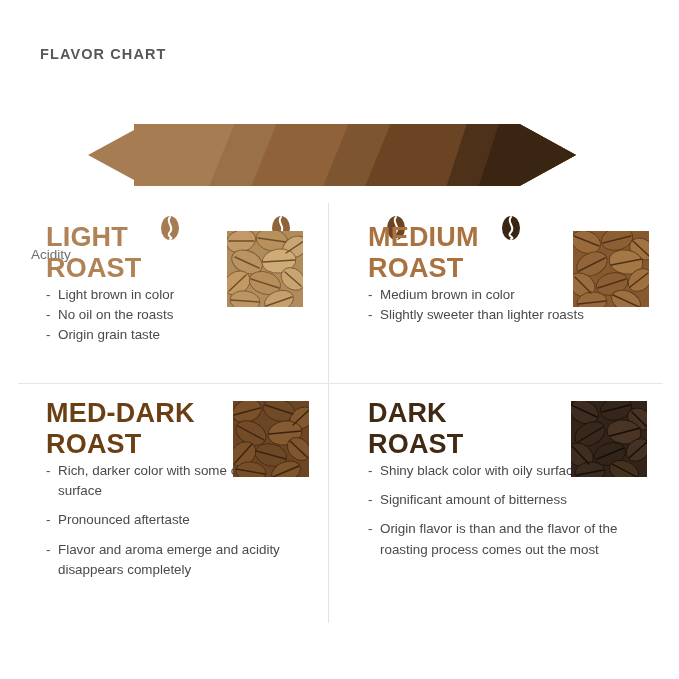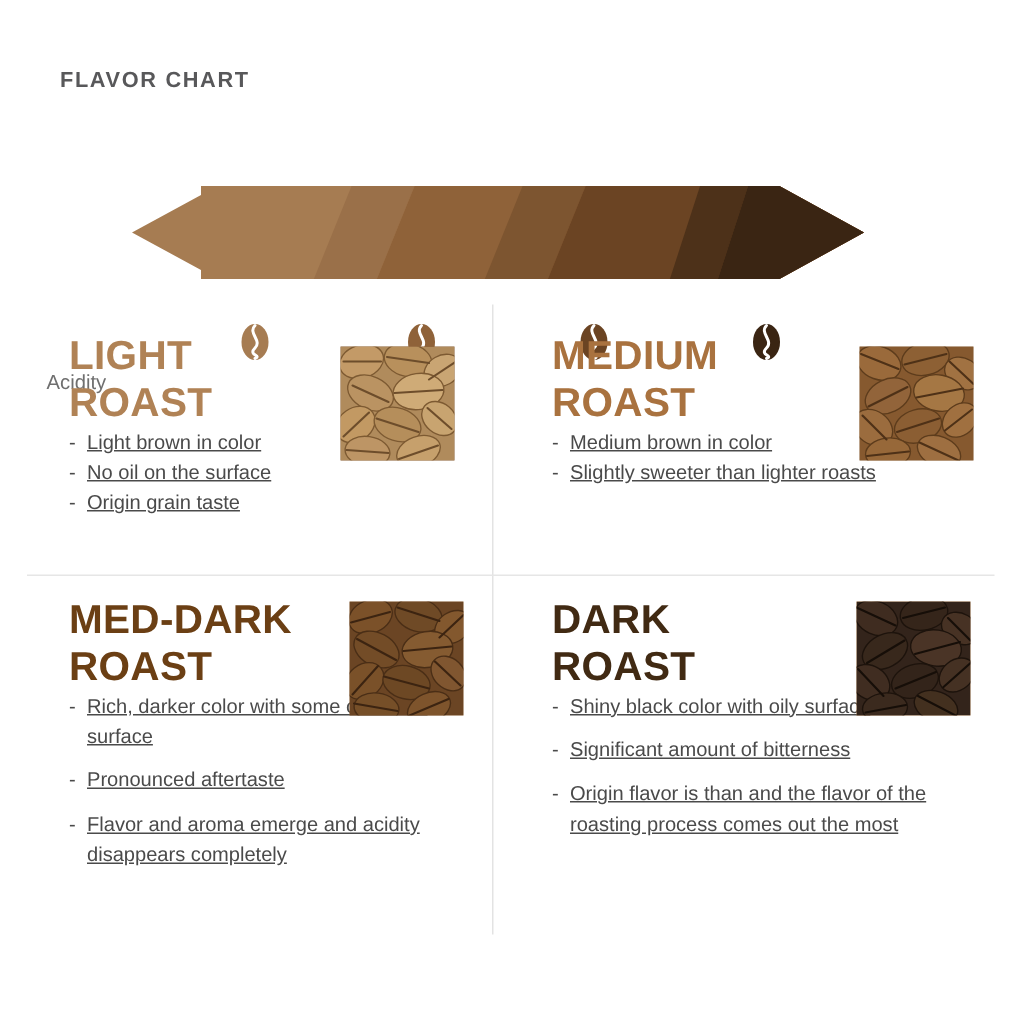--- a/index.html
+++ b/index.html
@@ -131,21 +131,20 @@
     list-style: none;
     margin: 0;
     padding: 0;
     color: #4a4a4a;
     font-size: 13.4px;
   }
   .roast-bullets li {
     position: relative;
     padding-left: 12px;
     line-height: 1.52;
-    text-decoration: underline;
   }
   .roast-bullets li::before {
     content: "-";
     position: absolute;
     left: 0;
     top: 0;
   }
   .tight .roast-bullets li { margin-bottom: 0px; }
   .loose .roast-bullets li { margin-bottom: 9px; }
 
@@ -217,21 +216,21 @@
   </div>
 
   <div id="divider-vertical"></div>
   <div id="divider-horizontal"></div>
 
   <div class="quadrant tight" id="quadrant-light">
     <div class="roast-heading">LIGHT
 ROAST</div>
     <ul class="roast-bullets">
       <li>Light brown in color</li>
-      <li>No oil on the surface</li>
+      <li>No oil on the roasts</li>
       <li>Origin grain taste</li>
     </ul>
   </div>
 
   <div class="quadrant tight" id="quadrant-medium">
     <div class="roast-heading">MEDIUM
 ROAST</div>
     <ul class="roast-bullets">
       <li>Medium brown in color</li>
       <li>Slightly sweeter than lighter roasts</li>

